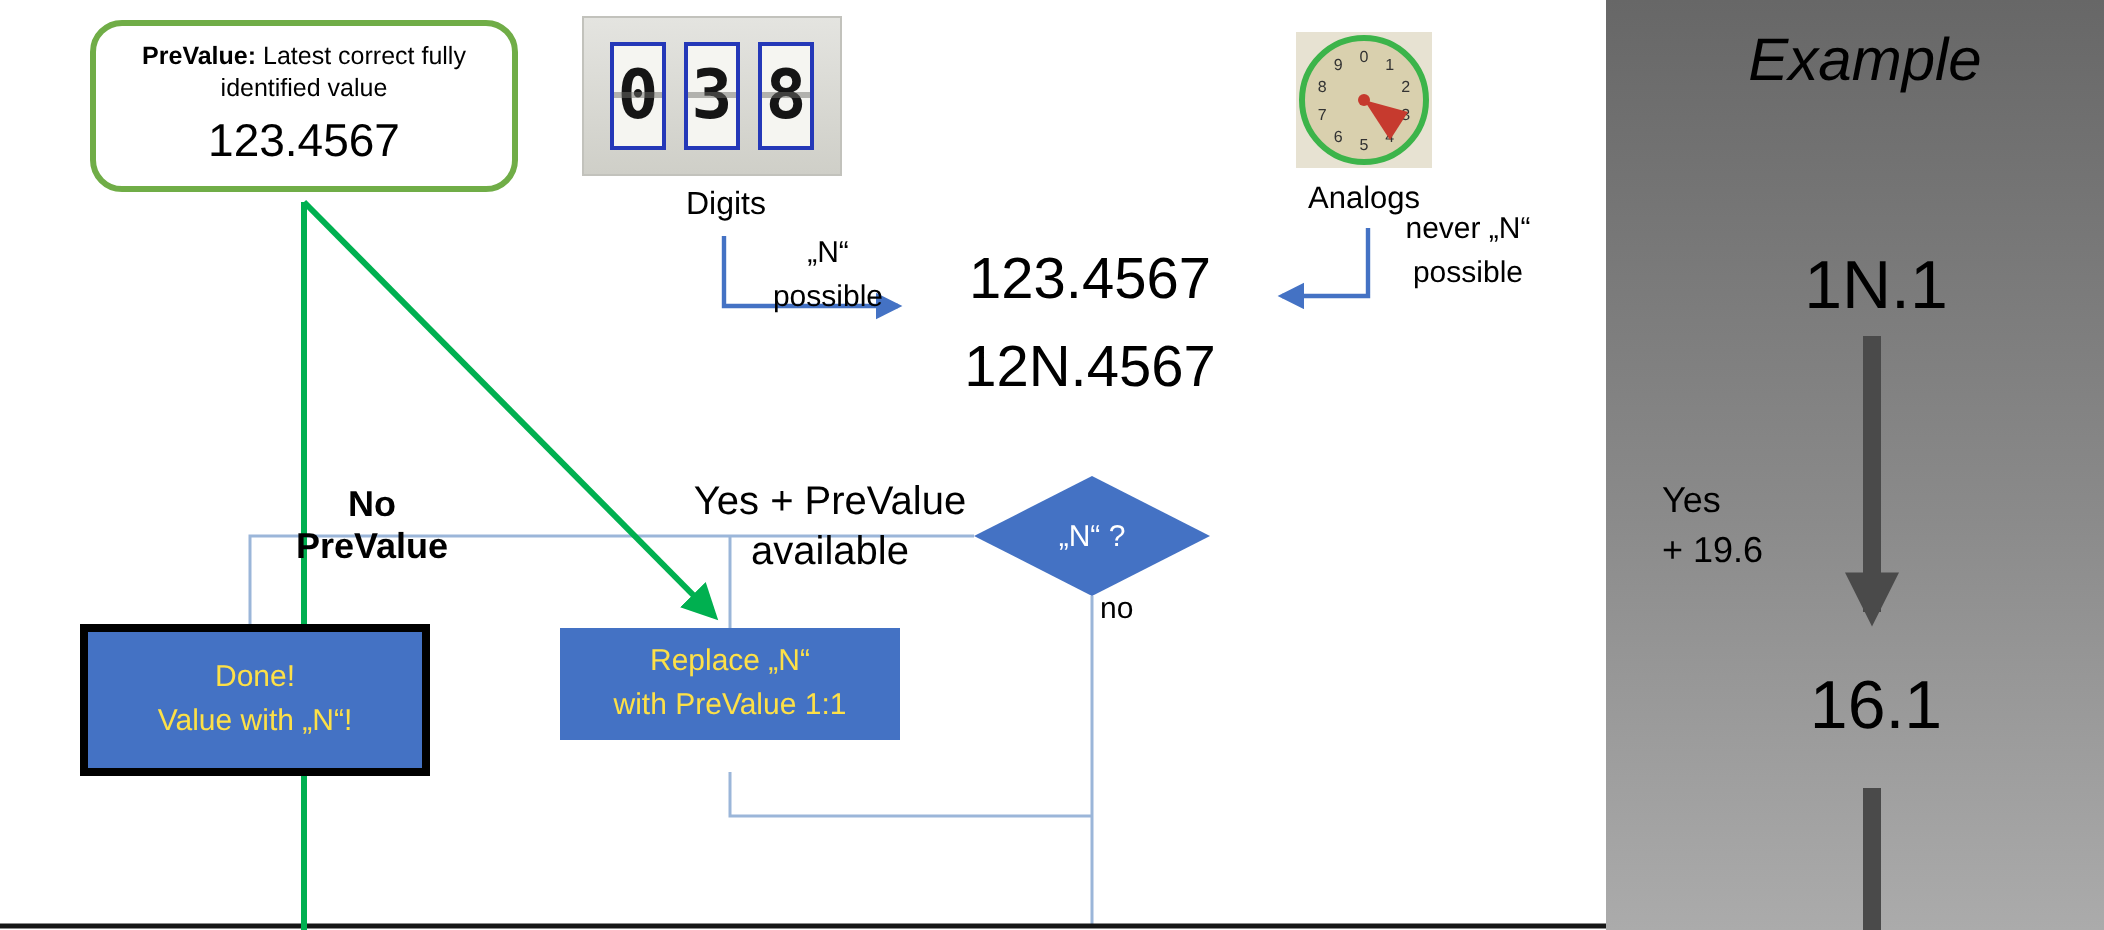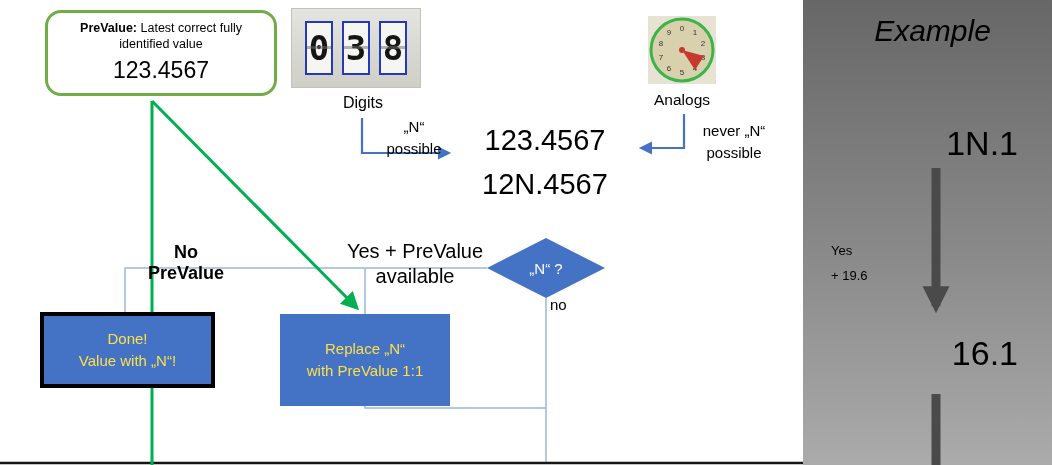--- a/index.html
+++ b/index.html
@@ -9,21 +9,21 @@
   }
   .abs { position:absolute; }
 
   
   .example-panel { left:803px; top:0; width:249px; height:465px;
     background:linear-gradient(180deg,#676767 0%,#8a8a8a 55%,#ababab 100%); }
 
   .overlay { left:0; top:0; pointer-events:none; }
 
   
-  .prevalue { left:45px; top:10px; width:232px; height:86px; background:#fff;
+  .prevalue { left:45px; top:10px; width:214px; height:86px; background:#fff;
     border:3px solid #70ad47; border-radius:16px; box-sizing:border-box;
     text-align:center; padding:7px 10px 0; }
   .pv-head { font-size:12.5px; line-height:16px; }
   .pv-label { font-weight:bold; }
   .pv-value { font-size:23px; margin-top:5px; }
 
   
   .counter { left:291px; top:8px; width:130px; height:80px;
     background:linear-gradient(180deg,#e4e4e0,#cfcfc8);
     display:flex; align-items:center; justify-content:center; gap:9px;
@@ -49,29 +49,29 @@
 
   .diamond { left:487px; top:238px; width:118px; height:60px; background:#4472c4;
     clip-path:polygon(50% 0,100% 50%,50% 100%,0 50%);
     display:flex; align-items:center; justify-content:center;
     color:#fff; font-size:15px; }
 
   .flow-box { background:#4472c4; color:#fde047; display:flex; flex-direction:column;
     align-items:center; justify-content:center; text-align:center;
     font-size:15px; line-height:22px; box-sizing:border-box; }
   .done-box { left:40px; top:312px; width:175px; height:76px; border:4px solid #000; }
-  .replace-box { left:280px; top:314px; width:170px; height:92px; }
+  .replace-box { left:280px; top:314px; width:170px; height:56px; }
 
   
   .ex-title { left:825px; top:14px; width:215px; text-align:center; font-size:30px;font-style:italic; }
   .ex-sub { left:825px; top:56px; width:215px; text-align:center; font-size:19px; }
-  .ex-val { width:160px; text-align:right; font-size:34px; }
+  .ex-val { width:160px; text-align:center; font-size:34px; }
   .ex-before { left:858px; top:124px; }
   .ex-after { left:858px; top:334px; }
-  .ex-arrow-label { left:831px; top:238px; font-size:13px; line-height:25px; }
+  .ex-arrow-label { left:831px; top:238px; font-size:18px; line-height:25px; }
 </style>
 </head>
 <body>
 
 <div class="canvas">
 
   <div class="abs example-panel"></div>
 
   <svg class="abs overlay" width="1052" height="465" viewBox="0 0 1052 465">
     <defs>
@@ -136,21 +136,21 @@
       <text x="21.1" y="54.8">6</text>
       <text x="13.1" y="43.8">7</text>
       <text x="13.1" y="30.2">8</text>
       <text x="21.1" y="19.2">9</text>
     </g>
     <path d="M34,34 L56,40 L47,54 Z" fill="#c63a2e"></path>
     <circle cx="34" cy="34" r="3" fill="#c63a2e"></circle>
   </svg>
   <div class="abs caption" style="left:644px; top:91px; width:76px; font-size:15.5px;">Analogs</div>
 
-  <div class="abs small-note" style="left:686px; top:120px; width:96px;">
+  <div class="abs small-note" style="left:686px; top:104px; width:96px;">
     <div>never „N“</div>
     <div>possible</div>
   </div>
 
   <div class="abs big-values">
     <div>123.4567</div>
     <div>12N.4567</div>
   </div>
 
   <div class="abs yes-label">

